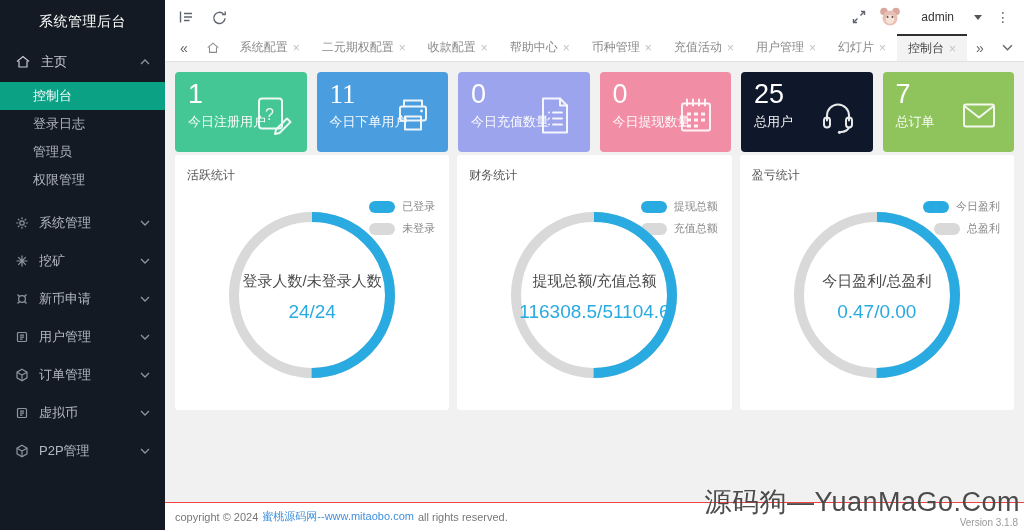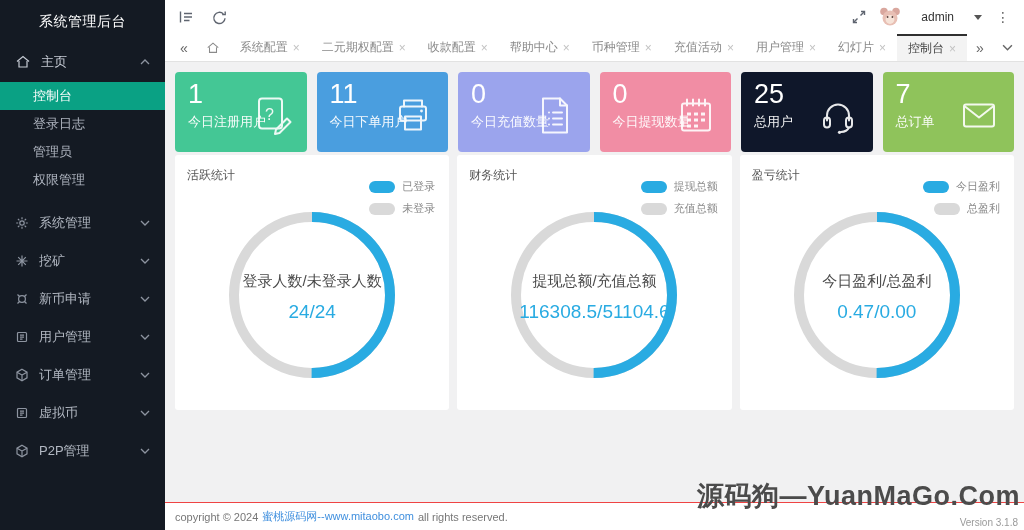--- a/index.html
+++ b/index.html
@@ -39,34 +39,34 @@
   .content{flex:1;padding:10px 10px 0;position:relative;min-height:0}
   .cards{display:grid;grid-template-columns:repeat(6,1fr);gap:10px;height:80px}
   .stat-card{border-radius:4px;color:#fff;position:relative;overflow:hidden;cursor:pointer}
   .stat-num{font-size:27px;font-weight:500;margin:8px 0 3px 13px;line-height:1.1}
   .stat-label{font-size:13px;margin-left:13px;opacity:.95}
   .stat-icon{position:absolute;right:13px;top:50%;transform:translateY(-42%);opacity:.9}
 
   .charts{display:grid;grid-template-columns:repeat(3,1fr);gap:8px;margin-top:3px}
   .chart-card{background:#fff;border-radius:3px;height:255px;position:relative;padding:12px}
   .chart-title{font-size:12px;color:#555}
-  .legend{position:absolute;top:24px;right:14px}
+  .legend{position:absolute;top:44px;right:14px}
   .legend-row{display:flex;align-items:center;gap:7px;margin-bottom:7px;justify-content:flex-end}
   .swatch{width:26px;height:12px;border-radius:6px;display:inline-block}
   .legend-label{font-size:11px;color:#8a8a8a}
   .donut-wrap{width:170px;margin:26px auto 0;position:relative}
   .donut-center{position:absolute;inset:0;display:flex;flex-direction:column;align-items:center;justify-content:center;gap:10px;text-align:center}
   .donut-label{font-size:15px;color:#4a4a4a;white-space:nowrap}
   .donut-value{font-size:19px}
 
   
   .footer{height:28px;background:#fff;border-top:1px solid #ef4444;display:flex;align-items:center;padding:0 10px;font-size:11px;color:#777;position:relative;flex-shrink:0}
   .footer-link{margin:0 4px;text-decoration:none;cursor:pointer}
   .version{position:absolute;right:6px;bottom:2px;font-size:10px;color:#9a9a9a}
-  .watermark{position:absolute;right:4px;bottom:16px;font-size:27px;font-weight:bold;color:#4b4b4b;z-index:5;white-space:nowrap;letter-spacing:.5px}
+  .watermark{position:absolute;right:4px;bottom:10px;font-size:27px;font-weight:normal;color:#4b4b4b;z-index:5;white-space:nowrap;letter-spacing:.5px}
 </style>
 </head>
 <body>
 
 <div class="app">
 
   <aside class="sidebar">
     <div class="side-title">系统管理后台</div>
 
     <div class="side-home">
@@ -293,21 +293,21 @@
       <div class="cards">
         <div class="stat-card" style="background: rgb(68, 199, 149);">
           <div class="stat-num">1</div>
           <div class="stat-label">今日注册用户</div>
           <svg class="stat-icon" width="44" height="44" viewBox="0 0 44 44" fill="none" stroke="#fff" stroke-width="2" stroke-linecap="round" stroke-linejoin="round">
               <rect x="9" y="5" width="23" height="30" rx="3"></rect>
               <text x="15" y="26" font-size="16" fill="#fff" stroke="none">?</text>
               <path d="M26 36 37 25l3.5 3.5L29.5 39.5l-4.5 1z"></path>
             </svg>
         </div>
-        <div class="stat-card" style="background: rgb(74, 158, 223);">
+        <div class="stat-card" style="background: rgb(74, 158, 223); font-family: Liberation Serif, serif;">
           <div class="stat-num">11</div>
           <div class="stat-label">今日下单用户</div>
           <svg class="stat-icon" width="44" height="44" viewBox="0 0 44 44" fill="none" stroke="#fff" stroke-width="2" stroke-linecap="round" stroke-linejoin="round">
               <path d="M13 13V7h18v6"></path>
               <rect x="9" y="13" width="26" height="14" rx="2"></rect>
               <rect x="14" y="23" width="16" height="13"></rect>
               <circle cx="30.5" cy="17.5" r="1.4" fill="#fff" stroke="none"></circle>
             </svg>
         </div>
         <div class="stat-card" style="background: rgb(155, 164, 237);">

